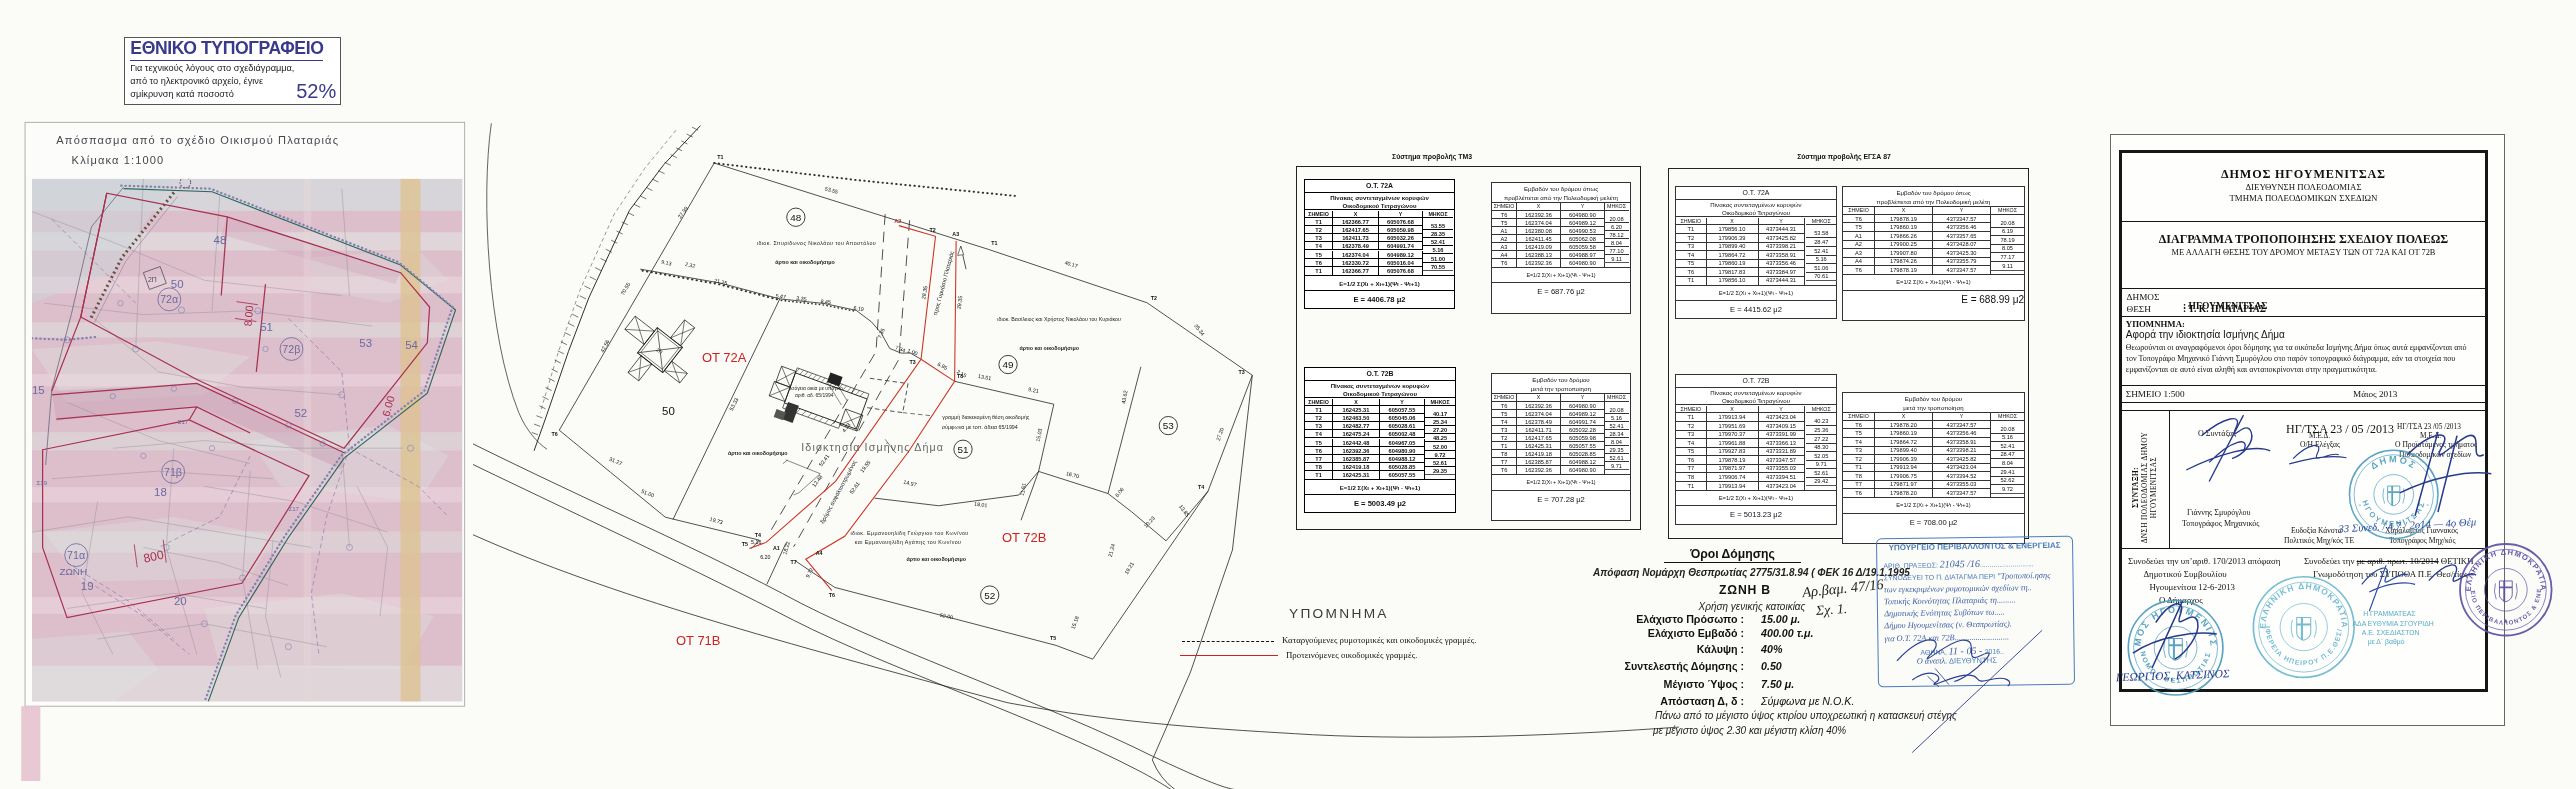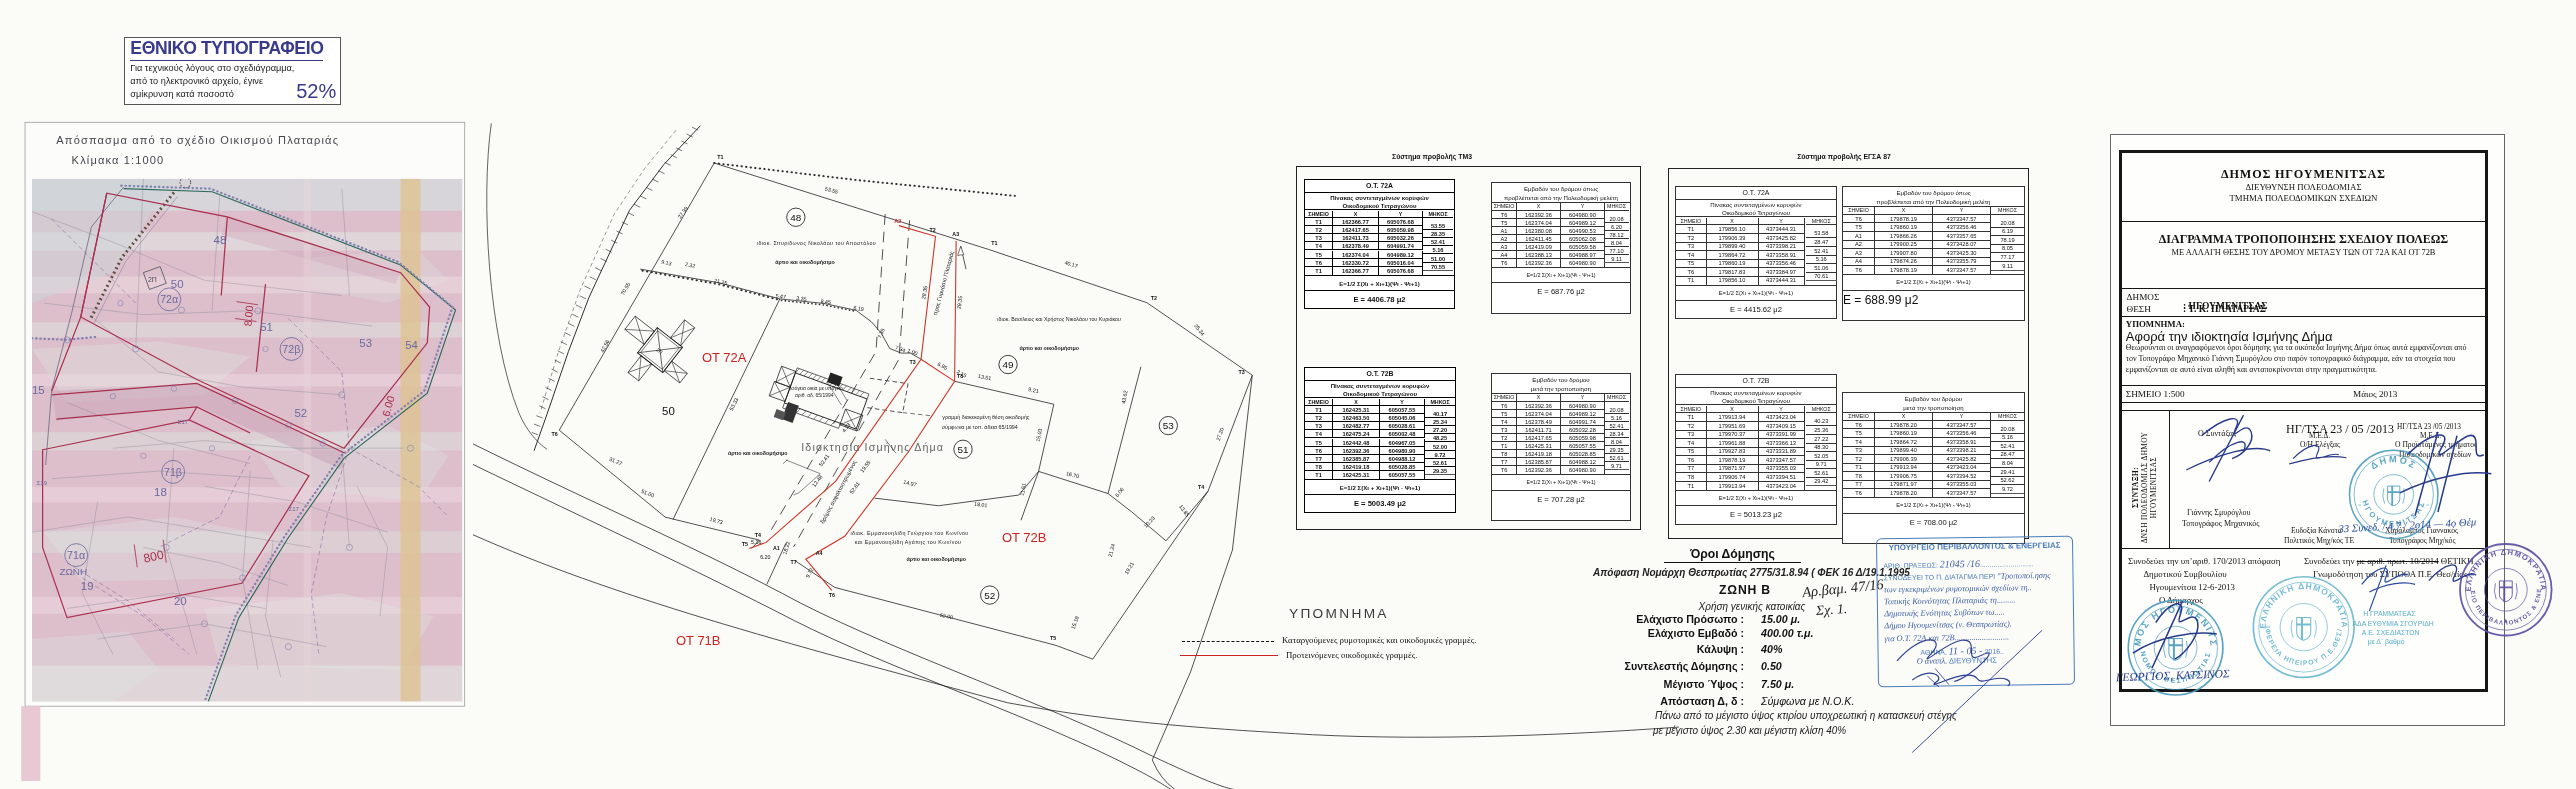--- a/index.html
+++ b/index.html
@@ -608,21 +608,21 @@
 <div style="position:absolute;left:0px;top:79px;width:32px;height:8.6px;line-height:8.6px;text-align:center;font-size:5.7px;border-right:0.8px solid #333;box-sizing:border-box;">Τ6</div>
 <div style="position:absolute;left:32px;top:79px;width:58px;height:8.6px;line-height:8.6px;text-align:center;font-size:5.7px;border-right:0.8px solid #333;box-sizing:border-box;">179878.19</div>
 <div style="position:absolute;left:90px;top:79px;width:58px;height:8.6px;line-height:8.6px;text-align:center;font-size:5.7px;border-right:0.8px solid #333;box-sizing:border-box;">4373347.57</div>
 <div style="position:absolute;left:148px;top:32px;width:33px;height:8.6px;line-height:8.6px;text-align:center;font-size:5.7px;border-bottom:0.8px solid #333;box-sizing:border-box;">20.08</div>
 <div style="position:absolute;left:148px;top:40px;width:33px;height:8.6px;line-height:8.6px;text-align:center;font-size:5.7px;border-bottom:0.8px solid #333;box-sizing:border-box;">6.19</div>
 <div style="position:absolute;left:148px;top:49px;width:33px;height:8.6px;line-height:8.6px;text-align:center;font-size:5.7px;border-bottom:0.8px solid #333;box-sizing:border-box;">78.19</div>
 <div style="position:absolute;left:148px;top:57px;width:33px;height:8.6px;line-height:8.6px;text-align:center;font-size:5.7px;border-bottom:0.8px solid #333;box-sizing:border-box;">8.05</div>
 <div style="position:absolute;left:148px;top:66px;width:33px;height:8.6px;line-height:8.6px;text-align:center;font-size:5.7px;border-bottom:0.8px solid #333;box-sizing:border-box;">77.17</div>
 <div style="position:absolute;left:148px;top:75px;width:33px;height:8.6px;line-height:8.6px;text-align:center;font-size:5.7px;border-bottom:0.8px solid #555;box-sizing:border-box;">9.11</div>
 <div style="position:absolute;left:0;top:87px;width:100%;height:15.3px;line-height:15.3px;text-align:center;font-size:5.7px;border-top:0.8px solid #333;box-sizing:border-box;">Ε=1/2 Σ(Χι + Χι+1)(Ψι - Ψι+1)</div>
-<div style="position:absolute;left:0;top:103px;width:100%;height:18.3px;line-height:18.3px;text-align:left;font-size:12px;border-top:0.8px solid #333;box-sizing:border-box;">Ε = 688.99 μ2</div>
+<div style="position:absolute;left:0;top:103px;width:100%;height:18.3px;line-height:18.3px;text-align:right;font-size:10px;border-top:0.8px solid #333;box-sizing:border-box;">Ε = 688.99 μ2</div>
 </div>
 <div class="abs ctab" style="left:1675px;top:374px;width:160px;height:149px;border:0.8px solid #333;font-weight:normal;">
 <div style="position:absolute;left:0;top:0;width:100%;height:12.2px;line-height:12.2px;text-align:center;border-bottom:0.8px solid #333;font-size:6.9px;">Ο.Τ. 72Β</div>
 <div style="position:absolute;left:0;top:12.2px;width:100%;height:18.3px;border-bottom:0.8px solid #333;text-align:center;font-size:6.1px;line-height:7.6px;padding-top:2.3px;box-sizing:border-box;">Πίνακας συντεταγμένων κορυφών<br>Οικοδομικού Τετραγώνου</div>
 <div style="position:absolute;left:0px;top:30.5px;width:30.5px;height:7.6px;line-height:7.6px;text-align:center;font-size:5.3px;border-bottom:0.8px solid #333;border-right:0.8px solid #333;box-sizing:border-box;">ΣΗΜΕΙΟ</div>
 <div style="position:absolute;left:30.5px;top:30.5px;width:52px;height:7.6px;line-height:7.6px;text-align:center;font-size:5.3px;border-bottom:0.8px solid #333;border-right:0.8px solid #333;box-sizing:border-box;">X</div>
 <div style="position:absolute;left:82px;top:30.5px;width:47px;height:7.6px;line-height:7.6px;text-align:center;font-size:5.3px;border-bottom:0.8px solid #333;border-right:0.8px solid #333;box-sizing:border-box;">Y</div>
 <div style="position:absolute;left:130px;top:30.5px;width:30.5px;height:7.6px;line-height:7.6px;text-align:center;font-size:5.3px;border-bottom:0.8px solid #333;box-sizing:border-box;">ΜΗΚΟΣ</div>
 <div style="position:absolute;left:0px;top:38px;width:30.5px;height:8.6px;line-height:8.6px;text-align:center;font-size:5.7px;border-bottom:0.8px solid #333;border-right:0.8px solid #333;box-sizing:border-box;">Τ1</div>
 <div style="position:absolute;left:30.5px;top:38px;width:52px;height:8.6px;line-height:8.6px;text-align:center;font-size:5.7px;border-bottom:0.8px solid #333;border-right:0.8px solid #333;box-sizing:border-box;">179913.94</div>
@@ -775,21 +775,21 @@
  <div style="position:absolute;left:0;top:68px;width:100%;border-top:1.5px solid #161616;"></div>
  <div style="position:absolute;left:0;top:79px;width:100%;text-align:center;font-size:12px;font-weight:bold;">ΔΙΑΓΡΑΜΜΑ ΤΡΟΠΟΠΟΙΗΣΗΣ ΣΧΕΔΙΟΥ ΠΟΛΕΩΣ</div>
  <div style="position:absolute;left:0;top:95px;width:100%;text-align:center;font-size:8.4px;">ΜΕ ΑΛΛΑΓΗ ΘΕΣΗΣ ΤΟΥ ΔΡΟΜΟΥ ΜΕΤΑΞΥ ΤΩΝ ΟΤ 72Α  ΚΑΙ ΟΤ 72Β</div>
  <div style="position:absolute;left:0;top:135px;width:100%;border-top:1.5px solid #161616;"></div>
  <div style="position:absolute;left:4.6px;top:139px;font-size:9.2px;">ΔΗΜΟΣ</div>
  <div style="position:absolute;left:61px;top:148px;font-size:9.5px;font-weight:bold;">: ΗΓΟΥΜΕΝΙΤΣΑΣ</div>
  <div style="position:absolute;left:4.6px;top:151px;font-size:9.2px;">ΘΕΣΗ</div>
  <div style="position:absolute;left:61px;top:151px;font-size:9.5px;font-weight:bold;">: Τ. Κ.   ΠΛΑΤΑΡΙΑΣ</div>
  <div style="position:absolute;left:0;top:163px;width:100%;border-top:1.5px solid #161616;"></div>
  <div style="position:absolute;left:3.8px;top:166px;font-size:8.8px;font-weight:bold;">ΥΠΟΜΝΗΜΑ:</div>
- <div style="position:absolute;left:3.8px;top:176px;font-size:13px;font-family:'Liberation Sans',sans-serif;">Αφορά   την ιδιοκτησία Ισμήνης Δήμα</div>
+ <div style="position:absolute;left:3.8px;top:176px;font-size:10px;font-family:'Liberation Sans',sans-serif;">Αφορά   την ιδιοκτησία Ισμήνης Δήμα</div>
  <div style="position:absolute;left:3.8px;top:189px;font-size:8px;line-height:11px;width:353px;">Θεωρούνται οι αναγραφόμενοι όροι δόμησης για τα οικόπεδα Ισμήνης Δήμα  όπως αυτά εμφανίζονται από τον Τοπογράφο Μηχανικό Γιάννη Σμυρόγλου στο παρόν τοπογραφικό διάγραμμα, εάν τα στοιχεία που εμφανίζονται σε αυτό είναι αληθή και ανταποκρίνονται στην πραγματικότητα.</div>
  <div style="position:absolute;left:0;top:232px;width:100%;border-top:1.5px solid #161616;"></div>
  <div style="position:absolute;left:3.8px;top:236px;font-size:9.2px;">ΣΗΜΕΙΟ  1:500</div>
  <div style="position:absolute;left:231px;top:236px;font-size:9.2px;">Μάιος  2013</div>
  <div style="position:absolute;left:0;top:249px;width:100%;border-top:1.5px solid #161616;"></div>
  <div style="position:absolute;left:0;top:257px;width:100%;border-top:1.1px solid #161616;"></div>
 
  <div style="position:absolute;left:47px;top:257px;height:139px;border-left:1.1px solid #161616;"></div>
  <div style="position:absolute;left:-46px;top:321px;width:137px;text-align:center;font-size:7.3px;transform:rotate(-90deg);letter-spacing:0.4px;"><b>ΣΥΝΤΑΞΗ:</b><br>ΔΝΣΗ  ΠΟΛΕΟΔΟΜΙΑΣ  ΔΗΜΟΥ<br>ΗΓΟΥΜΕΝΙΤΣΑΣ</div>
  <div style="position:absolute;left:76px;top:276px;font-size:8px;">Ο Συντάξας</div>

